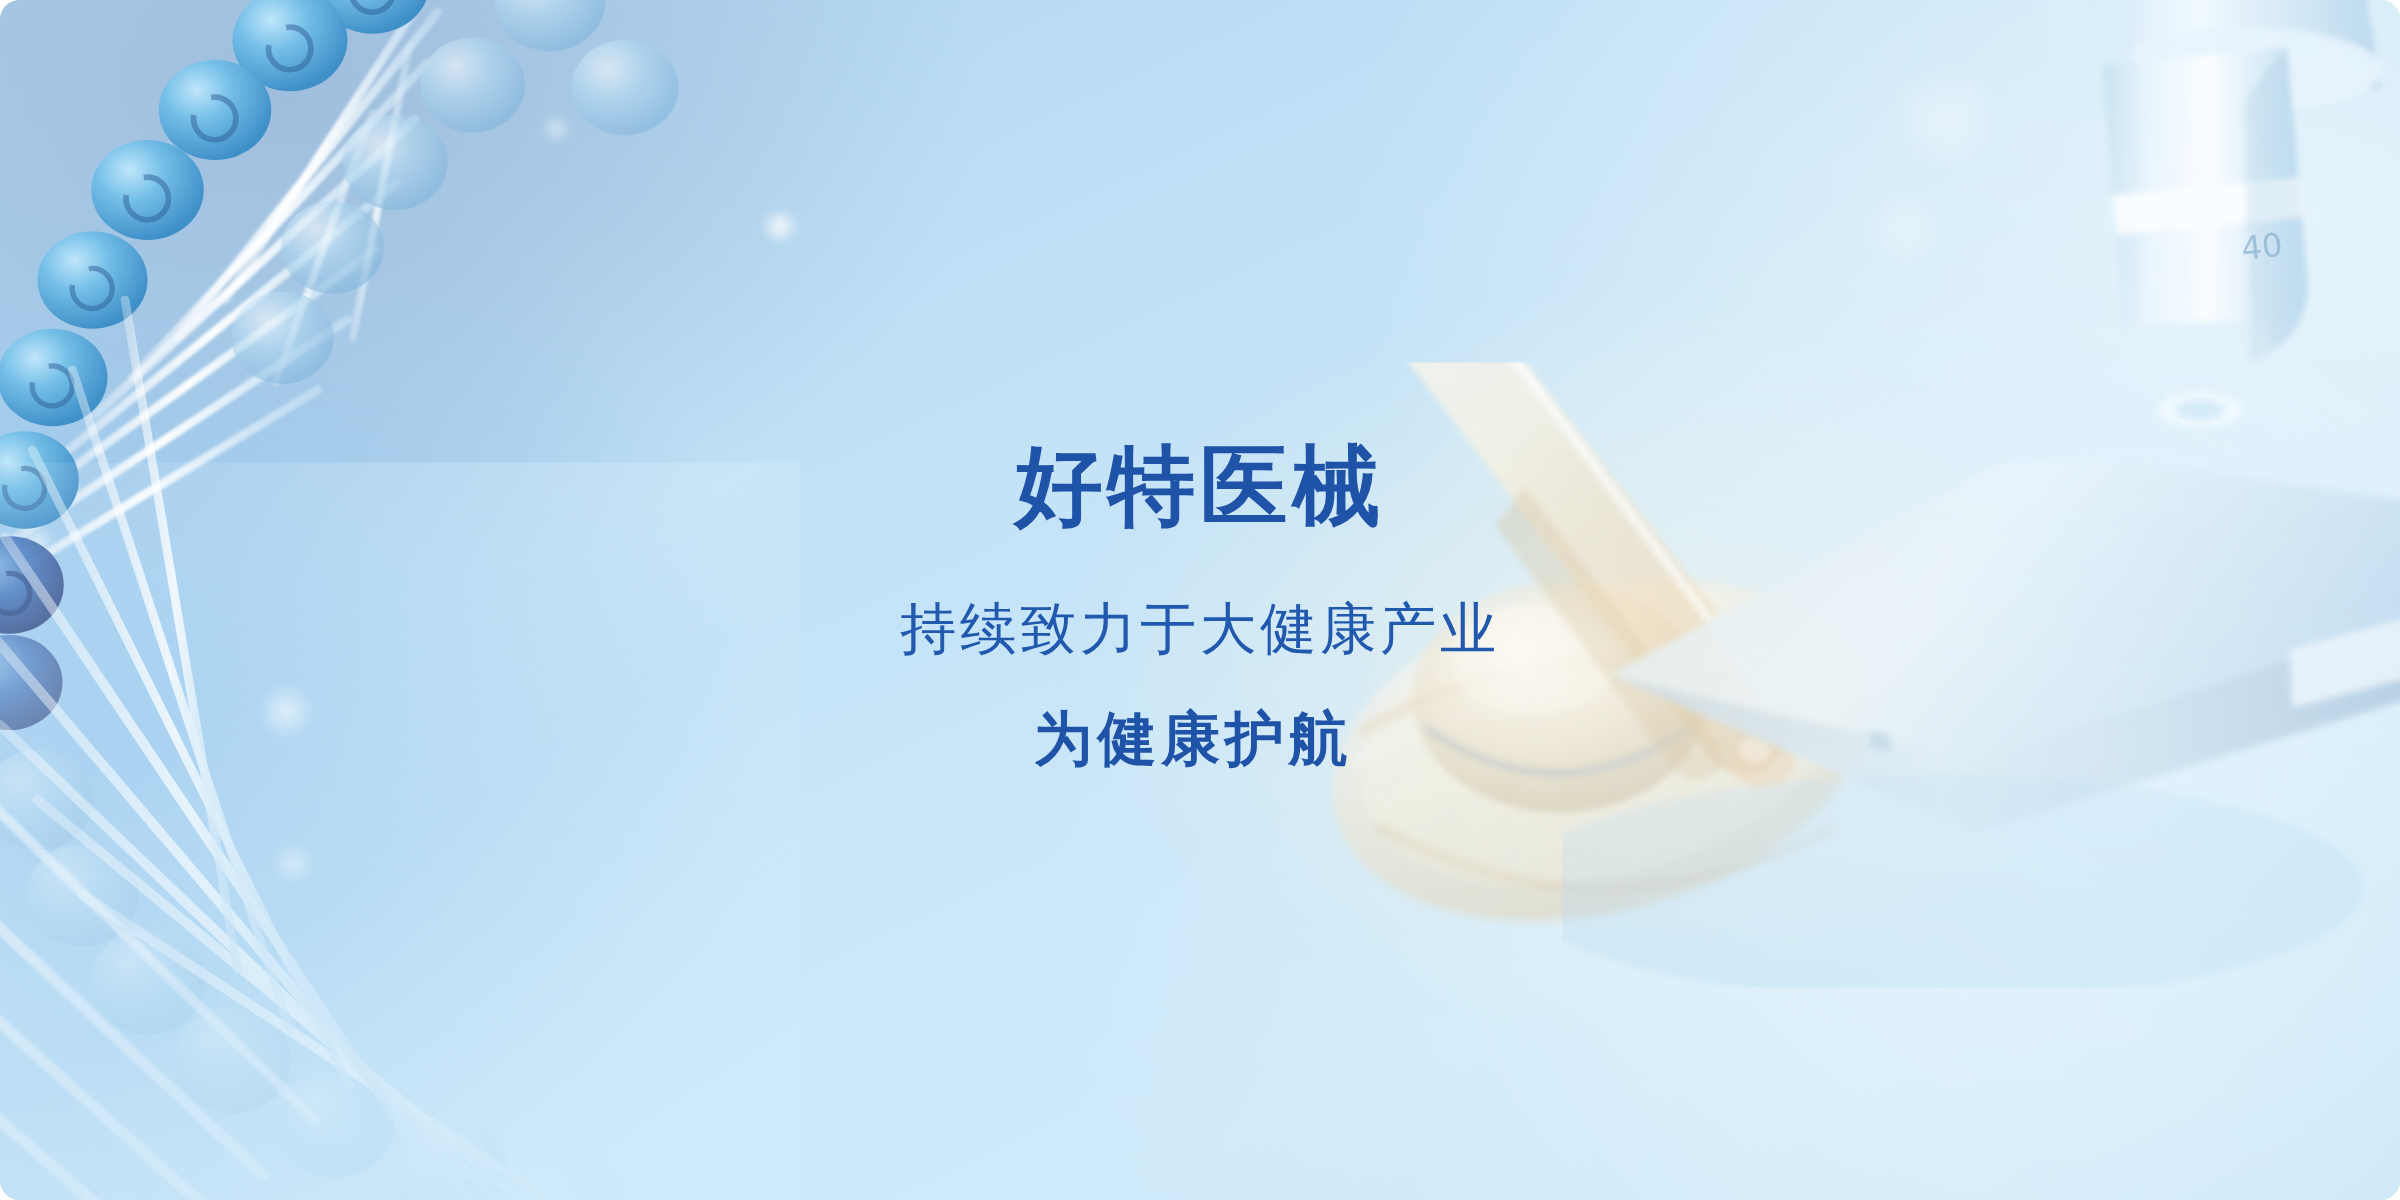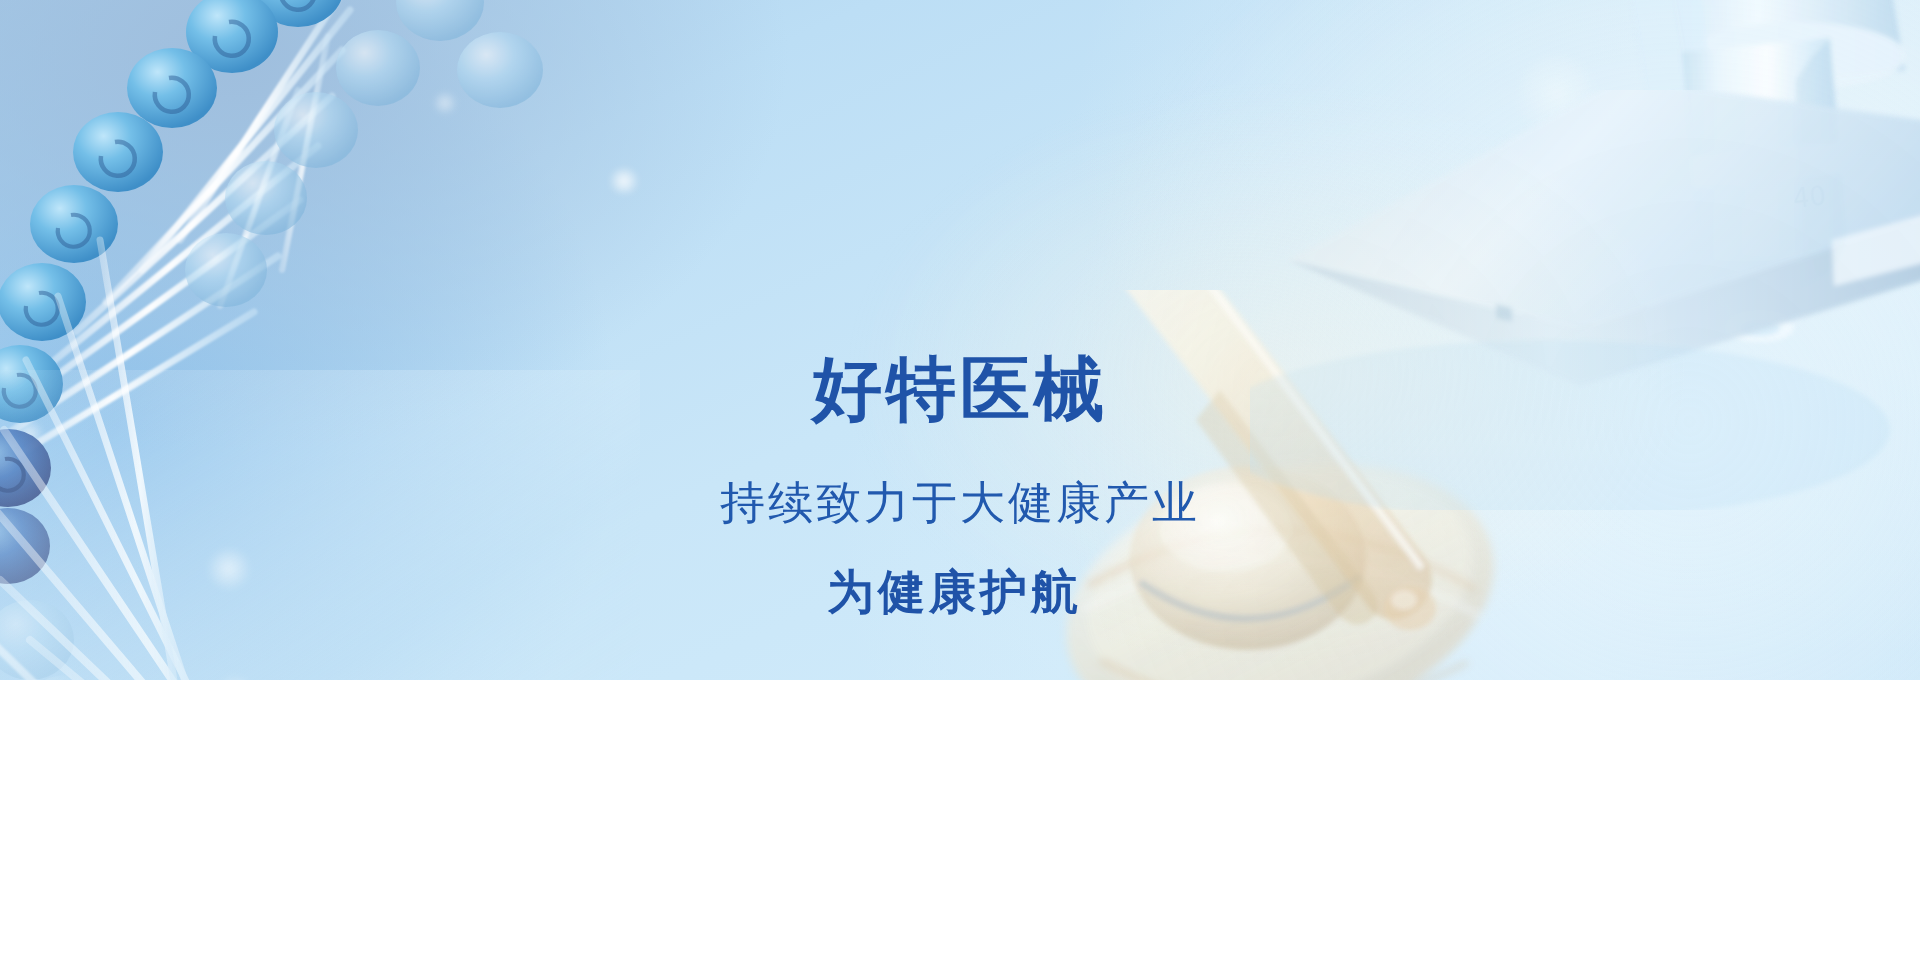--- a/index.html
+++ b/index.html
@@ -4,24 +4,25 @@
 <title>好特医械</title>
 <style>
   html, body {
     margin: 0;
     padding: 0;
     background: #ffffff;
   }
   #banner {
     position: relative;
     width: 1920px;
-    height: 680px;
+    height: 960px;
     overflow: hidden;
     font-family: "DejaVu Sans", "Liberation Sans", sans-serif;
     background: #bef264;
+    border-radius: 16px;
   }
 
   
   .bg-base {
     position: absolute;
     inset: 0;
     background:
       radial-gradient(ellipse 900px 640px at 12% 8%,  #9fbedd 0%, rgba(159,190,221,0) 62%),
       radial-gradient(ellipse 760px 760px at 6% 62%,  #8fc3ec 0%, rgba(143,195,236,0) 66%),
       radial-gradient(ellipse 1100px 760px at 96% 18%, #e4f3fb 0%, rgba(228,243,251,0) 70%),

